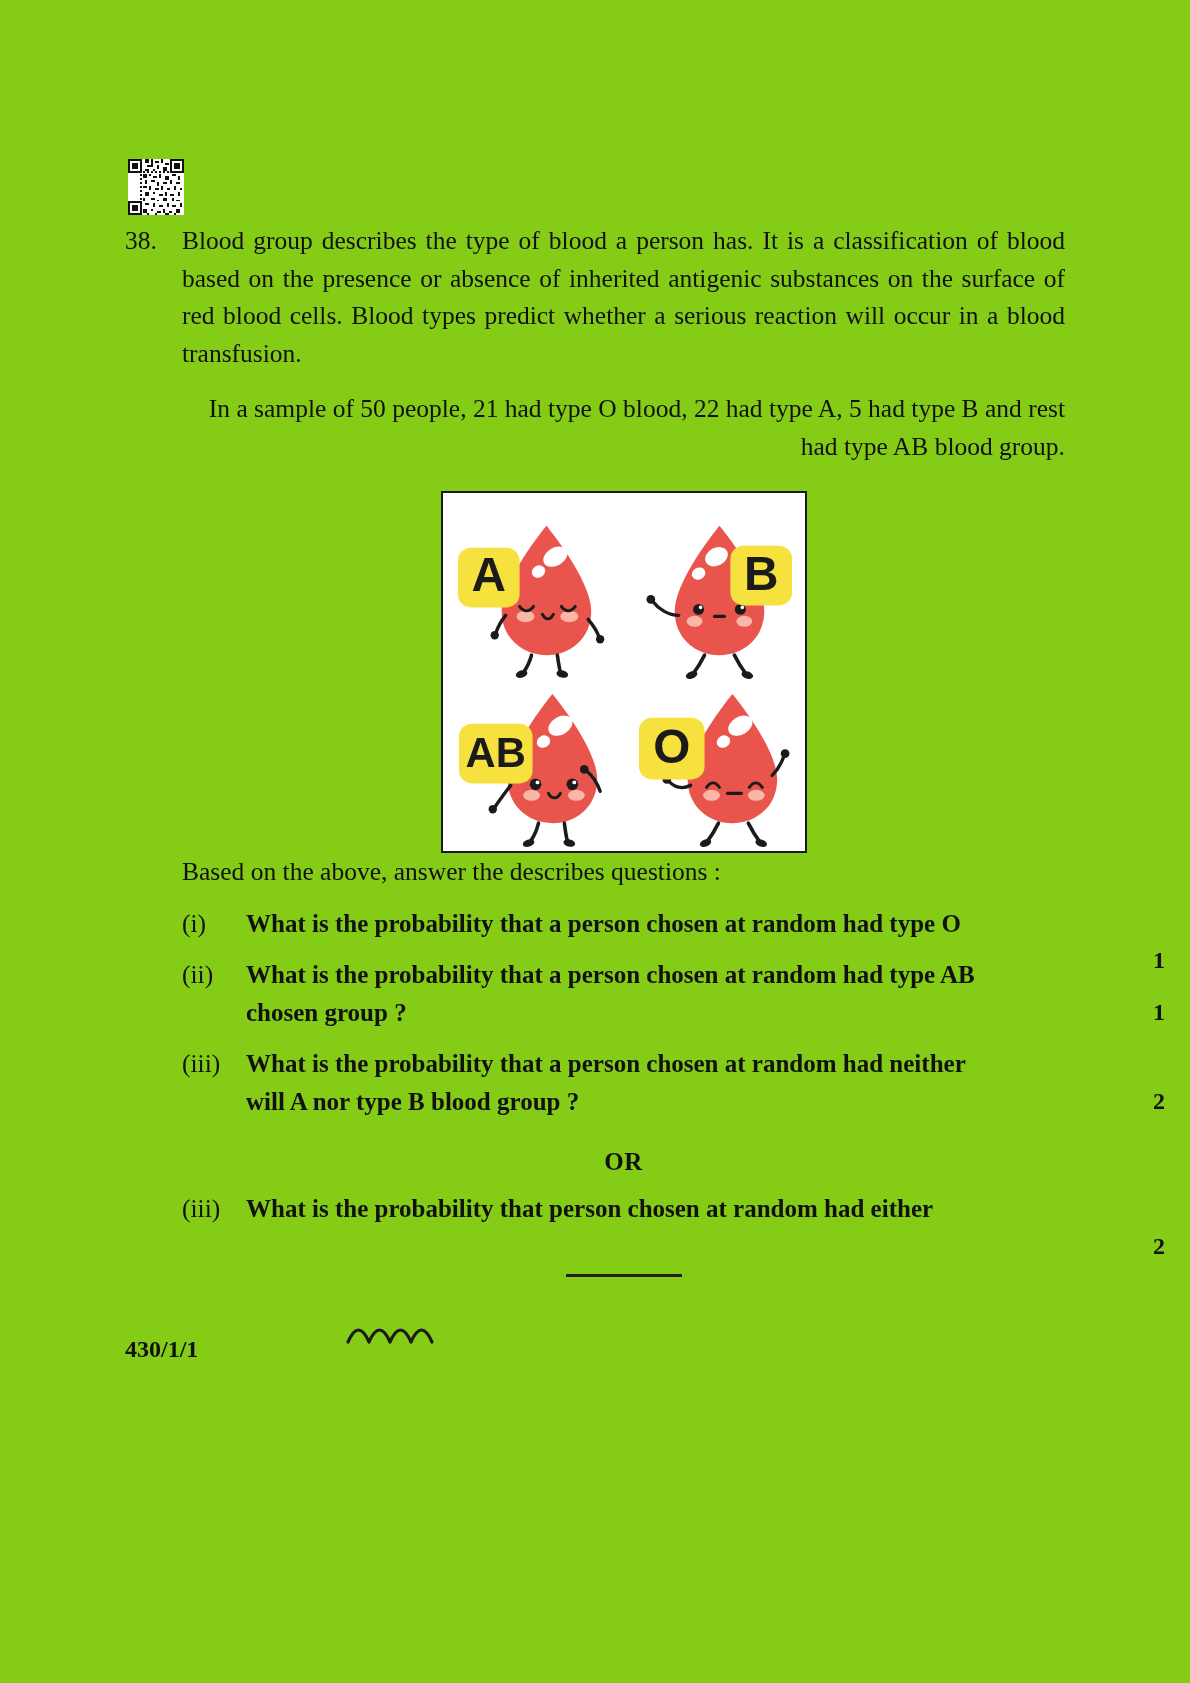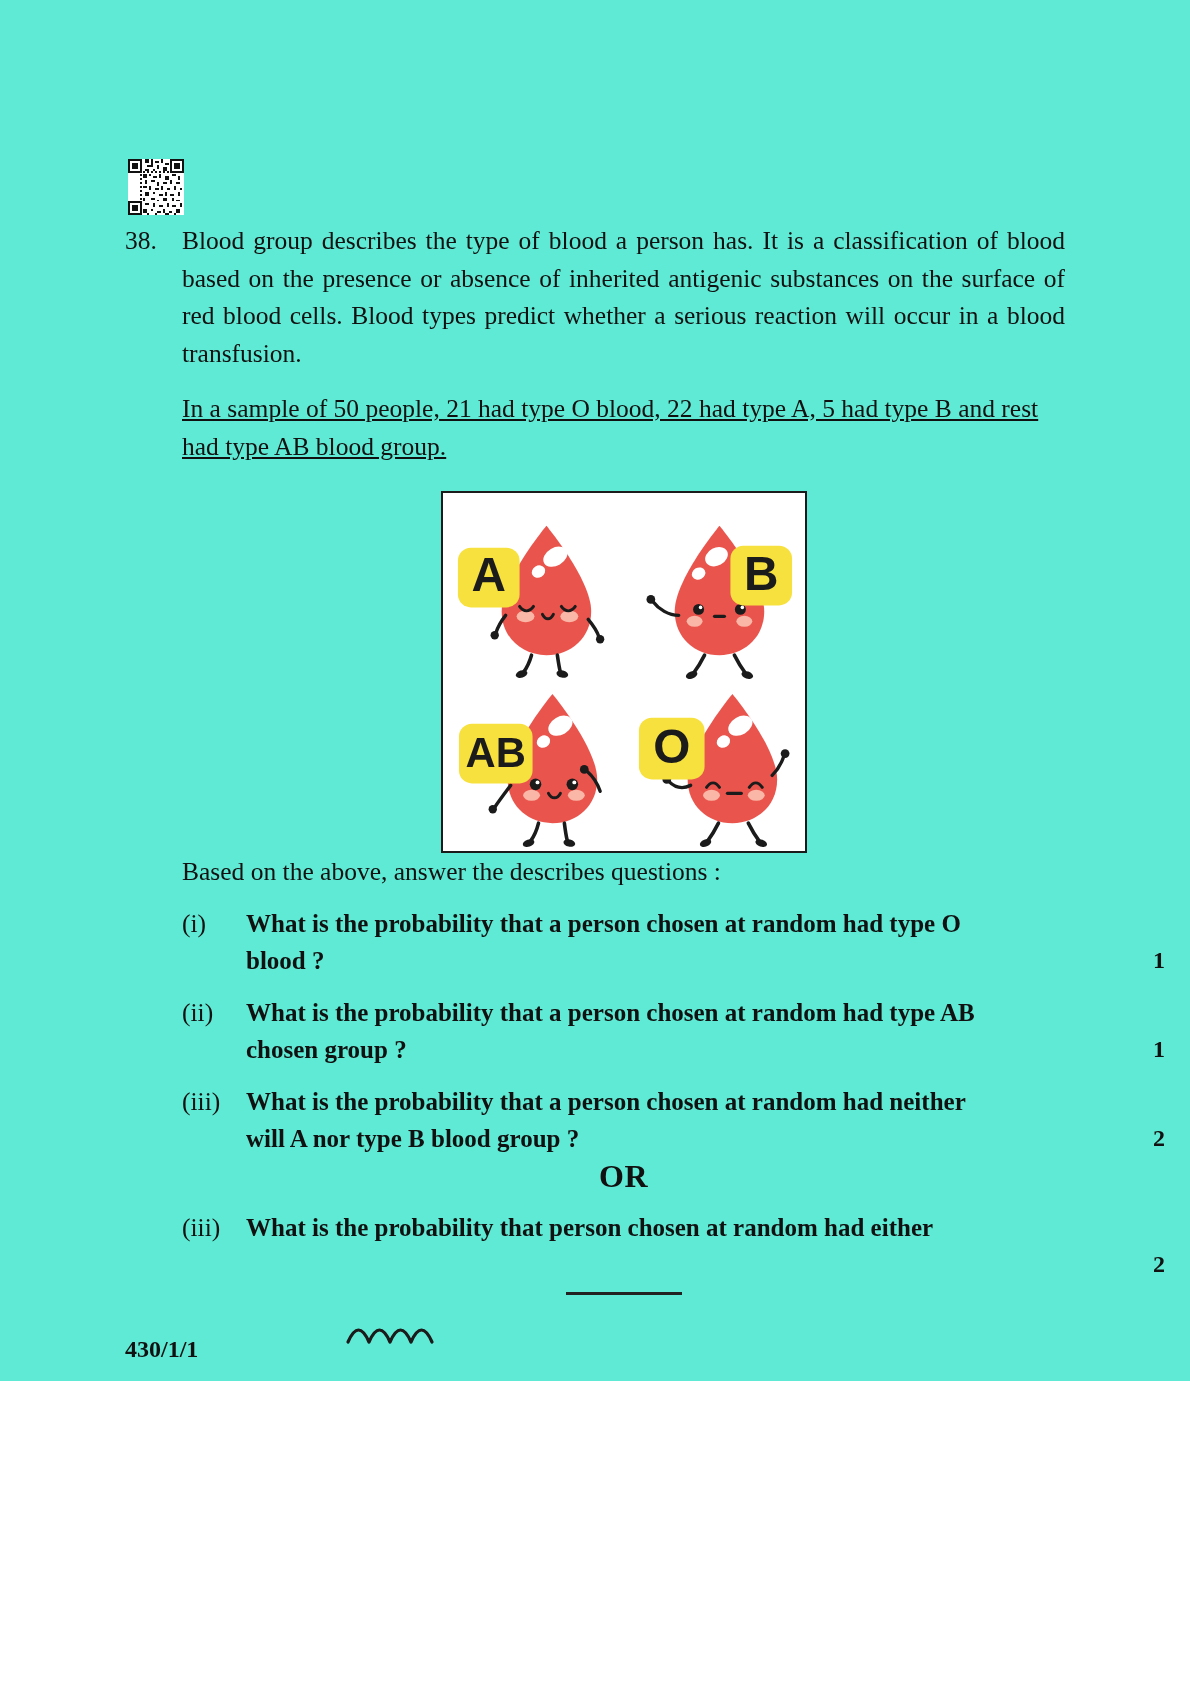--- a/index.html
+++ b/index.html
@@ -14,22 +14,22 @@
     font-family: "Liberation Serif", "DejaVu Serif", serif;
     color: #111111;
     overflow: hidden;
   }
 
   .page {
     position: absolute;
     left: 0;
     top: 0;
     width: 1190px;
-    height: 1381px;
-    background: #5eead4;
+    height: 1683px;
+    background: #84cc16;
   }
 
   
   .qr-wrap {
     position: absolute;
     left: 128px;
     top: 159px;
     width: 56px;
     height: 56px;
   }
@@ -60,21 +60,21 @@
 
   p.para {
     margin: 0;
     font-size: 25.5px;
     line-height: 37.5px;
     text-align: justify;
     text-justify: inter-word;
     -webkit-hyphens: none;
     hyphens: none;
   }
-  p.para.last-loose { text-align: left; text-decoration: underline; }
+  p.para.last-loose { text-align: right; }
 
   .para + .para { margin-top: 18px; }
 
   
   .figure {
     margin: 26px 0 0 0;
     display: flex;
     justify-content: center;
   }
   .img-frame {
@@ -138,23 +138,23 @@
     font-size: 24px;
     font-weight: bold;
     line-height: 37.5px;
     width: 26px;
     text-align: center;
   }
   .marks.row2 { top: 37.5px; }
 
   .or-line {
     text-align: center;
-    font-size: 32px;
+    font-size: 25px;
     font-weight: bold;
-    margin-top: 0;
+    margin-top: 28px;
     letter-spacing: 0.5px;
   }
 
   .hrule-wrap {
     margin-top: 46px;
     display: flex;
     justify-content: center;
   }
   .hrule {
     width: 116px;
@@ -418,21 +418,20 @@
         </div>
 
         <p class="para intro">Based on the above, answer the describes questions :</p>
 
         <div class="sub-list">
 
           <div class="sub-item">
             <div class="sub-label">(i)</div>
             <div class="sub-text">
               <span>What is the probability that a person chosen at random had type O</span>
-              <span class="tail">blood ?</span>
             </div>
             <div class="marks row2">1</div>
           </div>
 
           <div class="sub-item">
             <div class="sub-label">(ii)</div>
             <div class="sub-text">
               <span>What is the probability that a person chosen at random had type AB</span>
               <span class="tail">chosen group ?</span>
             </div>

